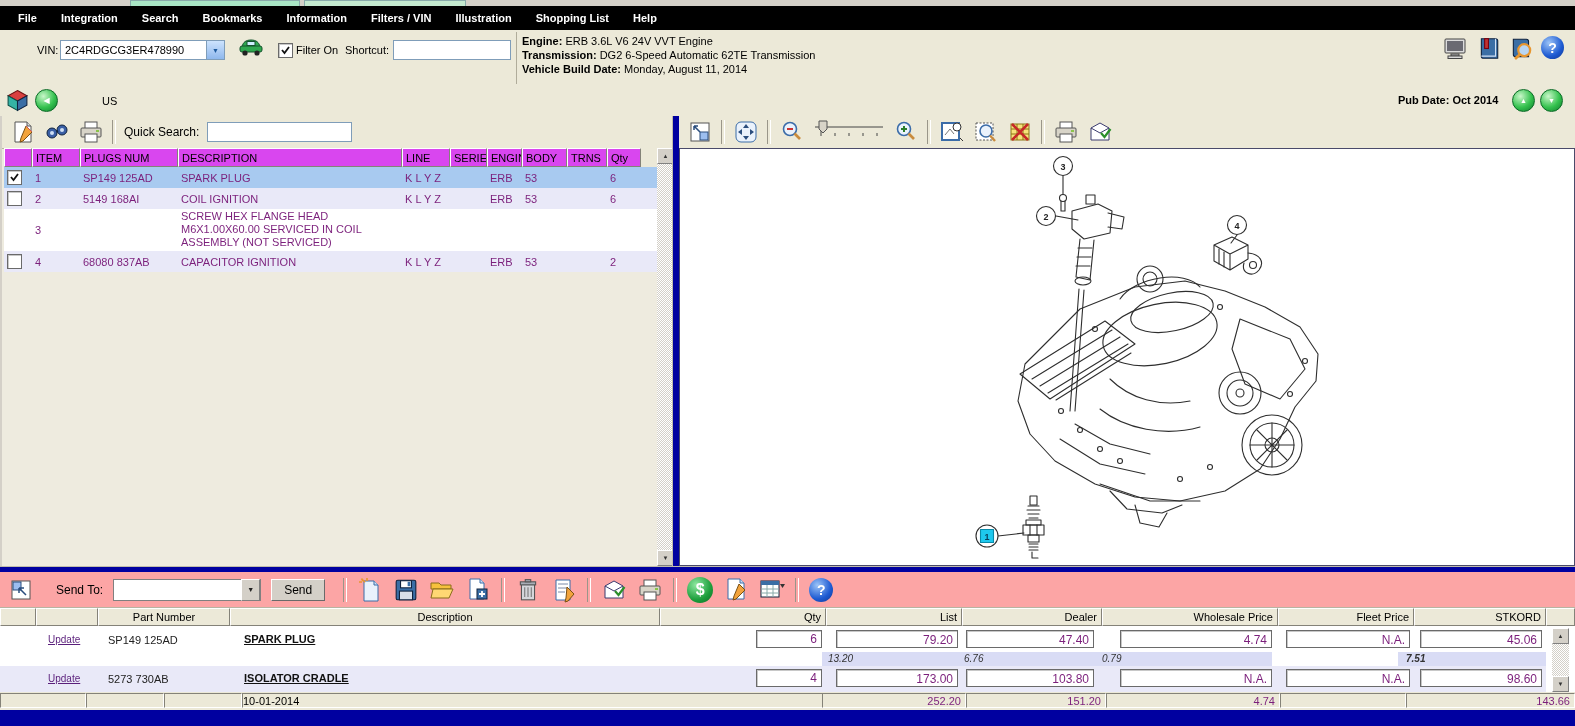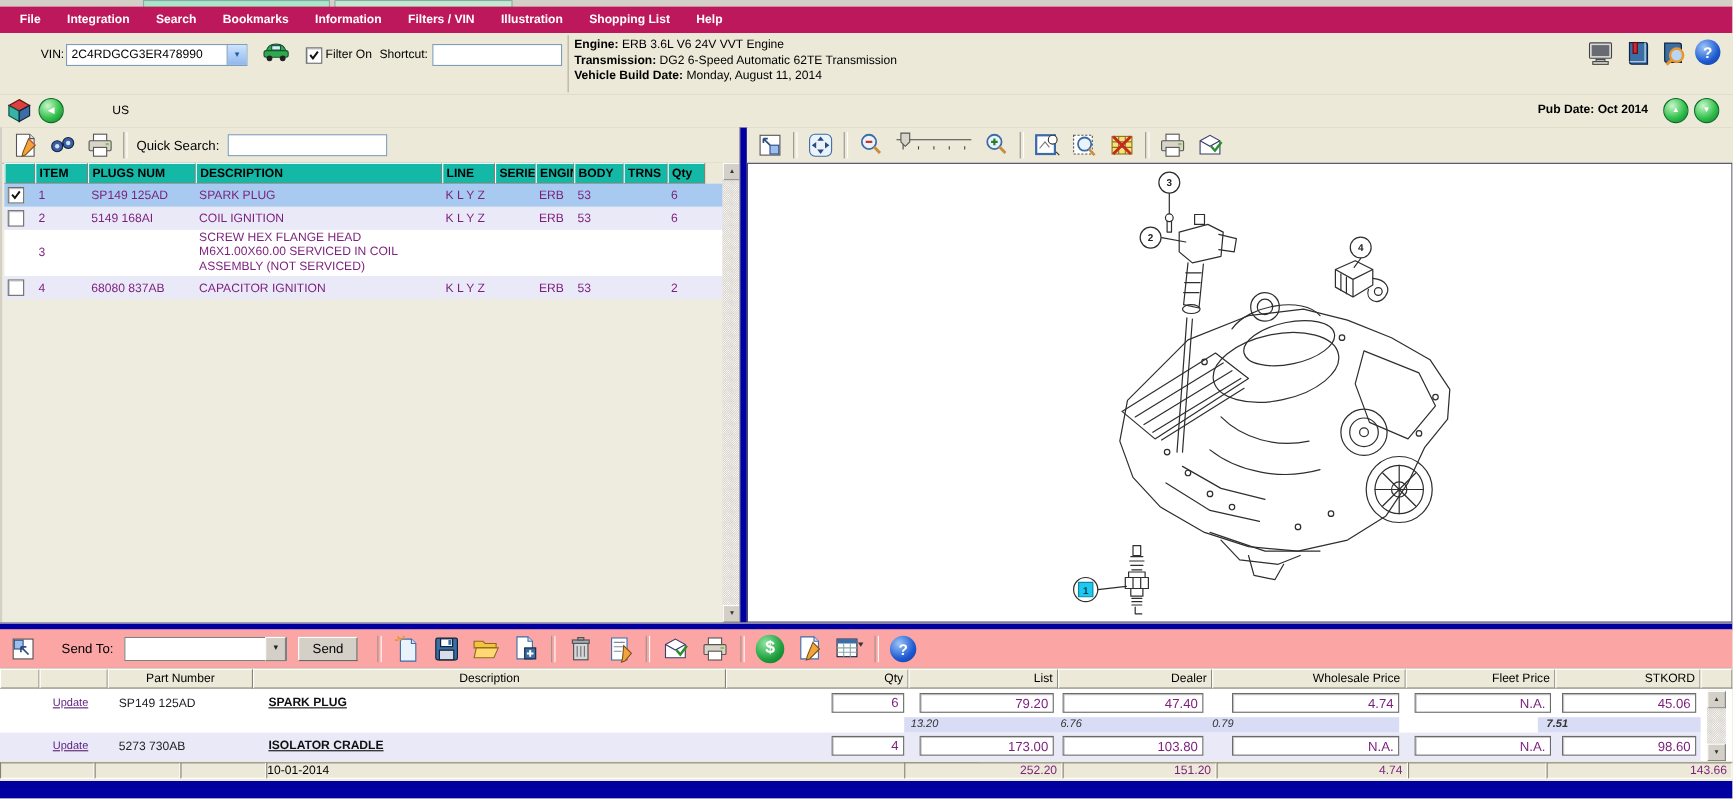--- a/index.html
+++ b/index.html
@@ -3,21 +3,21 @@
 <meta charset="utf-8">
 <style>
   html,body{margin:0;padding:0;}
   body{width:1575px;height:726px;position:relative;overflow:hidden;
        background:#ECE9D8;font-family:"Liberation Sans",sans-serif;font-size:11px;color:#000;}
   .abs{position:absolute;}
   
   #topstrip{left:0;top:0;width:1575px;height:6px;background:#D4D0C8;}
   .mint{position:absolute;top:0;height:6px;background:#A9E6C5;border:1px solid #8aa;}
   
-  #menubar{left:0;top:6px;width:1575px;height:24px;background:#be185d;display:flex;align-items:center;gap:24px;padding-left:18px;box-sizing:border-box;}
+  #menubar{left:0;top:6px;width:1575px;height:24px;background:#000000;display:flex;align-items:center;gap:24px;padding-left:18px;box-sizing:border-box;}
   .menu-item{color:#fff;font-weight:bold;font-size:11px;cursor:default;white-space:nowrap;}
   
   #headerrow{left:0;top:30px;width:1575px;height:56px;background:#ECE9D8;border-bottom:1px solid #b8b4a2;}
   .lbl{font-size:11px;}
   .combo{background:#fff;border:1px solid #7F9DB9;height:20px;display:flex;align-items:center;box-sizing:border-box;}
   .combo .val{flex:1;padding:0 4px;font-size:11px;white-space:nowrap;overflow:hidden;}
   .xp-arrow{width:17px;height:100%;background:linear-gradient(#CDE3FD,#8FB8ED);border-left:1px solid #7F9DB9;display:flex;align-items:center;justify-content:center;color:#1d5a9e;font-size:7px;}
   .gray-arrow{width:17px;height:100%;background:#D4D0C8;border:1px solid;border-color:#fff #808080 #808080 #fff;display:flex;align-items:center;justify-content:center;font-size:7px;color:#222;}
   .txt{background:#fff;border:1px solid #7F9DB9;height:20px;box-sizing:border-box;font-size:11px;padding:0 3px;font-family:"Liberation Sans",sans-serif;}
   .cbx{width:13px;height:13px;background:#fff;border:1px solid #6a6a6a;box-shadow:inset 1px 1px 0 #c8c8c8;display:inline-flex;align-items:center;justify-content:center;}
@@ -32,21 +32,21 @@
   .tri{width:0;height:0;border-left:4px solid transparent;border-right:4px solid transparent;border-top:5px solid #333;margin-left:6px;}
   
   #leftpanel{left:0;top:116px;width:672px;height:450px;background:#EEEBDF;border-left:2px solid #d4d0c8;box-sizing:border-box;}
   #vdivider{left:672px;top:116px;width:7px;height:450px;background:#0000A0;border-left:1px solid #c0bcac;}
   #rightpanel{left:679px;top:116px;width:896px;height:450px;background:#ECE9D8;}
   .ptoolbar{position:absolute;left:0;top:0;right:0;height:32px;background:#ECE9D8;border-bottom:1px solid #b8b4a2;display:flex;align-items:center;gap:8px;padding-left:8px;}
   .tbi{width:26px;height:26px;display:flex;align-items:center;justify-content:center;}
   .tsep{width:2px;height:24px;border-left:1px solid #9a9689;border-right:1px solid #fff;}
   
   #ptable-hdr{position:absolute;left:2px;top:32px;width:653px;height:19px;display:grid;grid-template-columns:28px 48px 98px 224px 48px 37px 35px 45px 40px 34px;background:#ECE9D8;}
-  .ph{border:1px solid;border-color:#fff #848278 #848278 #fff;font-weight:bold;font-size:11px;display:flex;align-items:center;padding:0 3px;box-sizing:border-box;white-space:nowrap;overflow:hidden;background:#14b8a6;}
+  .ph{border:1px solid;border-color:#fff #848278 #848278 #fff;font-weight:normal;font-size:11px;display:flex;align-items:center;padding:0 3px;box-sizing:border-box;white-space:nowrap;overflow:hidden;background:#d946ef;}
   .prow{position:absolute;left:2px;width:653px;display:grid;grid-template-columns:28px 48px 98px 224px 48px 37px 35px 45px 40px 34px;}
   .pc{font-size:11px;color:#7B1F7B;display:flex;align-items:center;padding:0 3px;box-sizing:border-box;white-space:nowrap;overflow:hidden;}
   .pc.wrap{white-space:normal;line-height:13px;align-items:flex-start;padding-top:1px;}
   .row-white{background:#fff;} .row-lav{background:#E9E9F8;} .row-sel{background:#A8CAF0;}
   .vscroll{position:absolute;width:17px;background:#ECE9D8;}
   .sbtn{position:absolute;left:0;width:17px;height:16px;background:#D4D0C8;border:1px solid;border-color:#fff #808080 #808080 #fff;display:flex;align-items:center;justify-content:center;font-size:6px;color:#333;box-sizing:border-box;}
   .strack{position:absolute;left:0;width:17px;background:
     linear-gradient(45deg,#fff 25%,transparent 25%,transparent 75%,#fff 75%),
     linear-gradient(45deg,#fff 25%,#D4D0C8 25%,#D4D0C8 75%,#fff 75%);background-size:2px 2px;background-position:0 0,1px 1px;}
   

